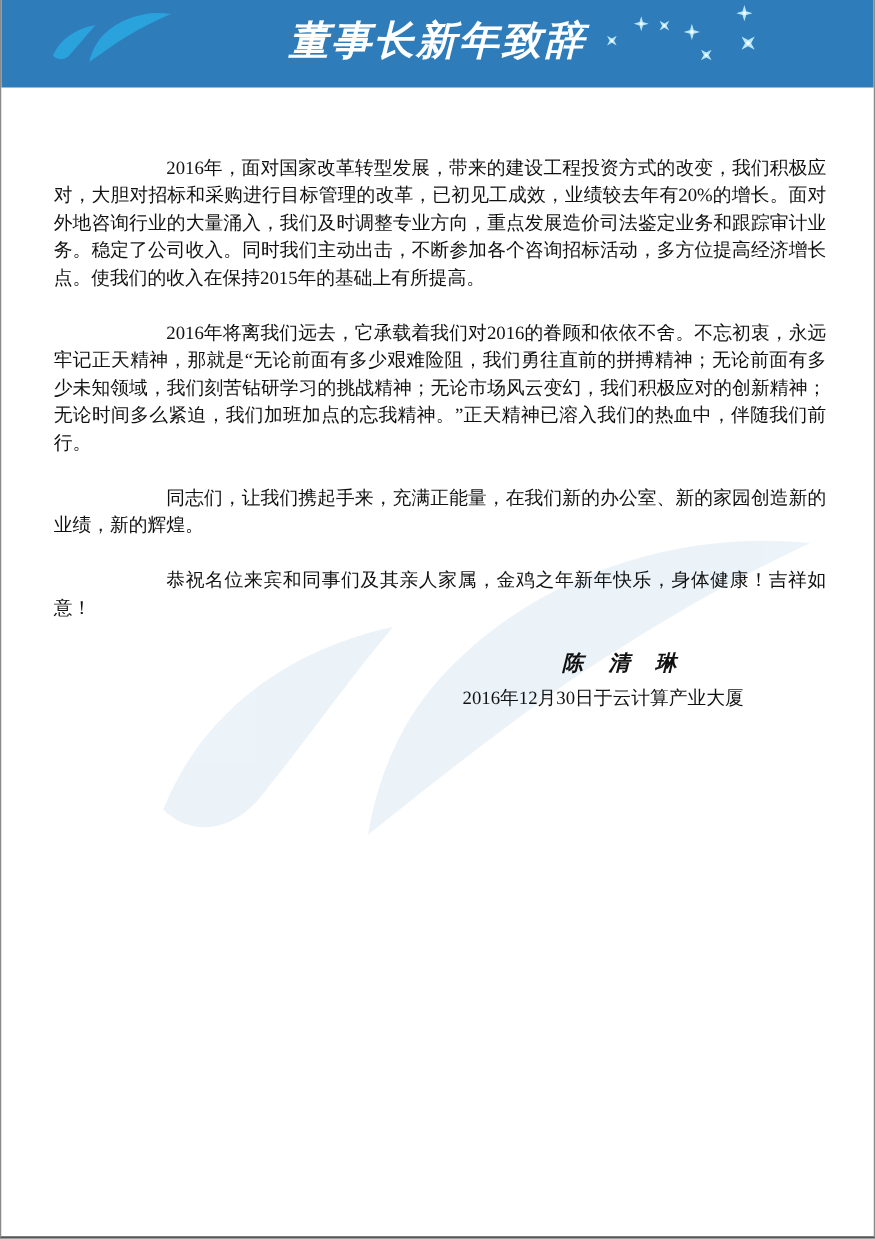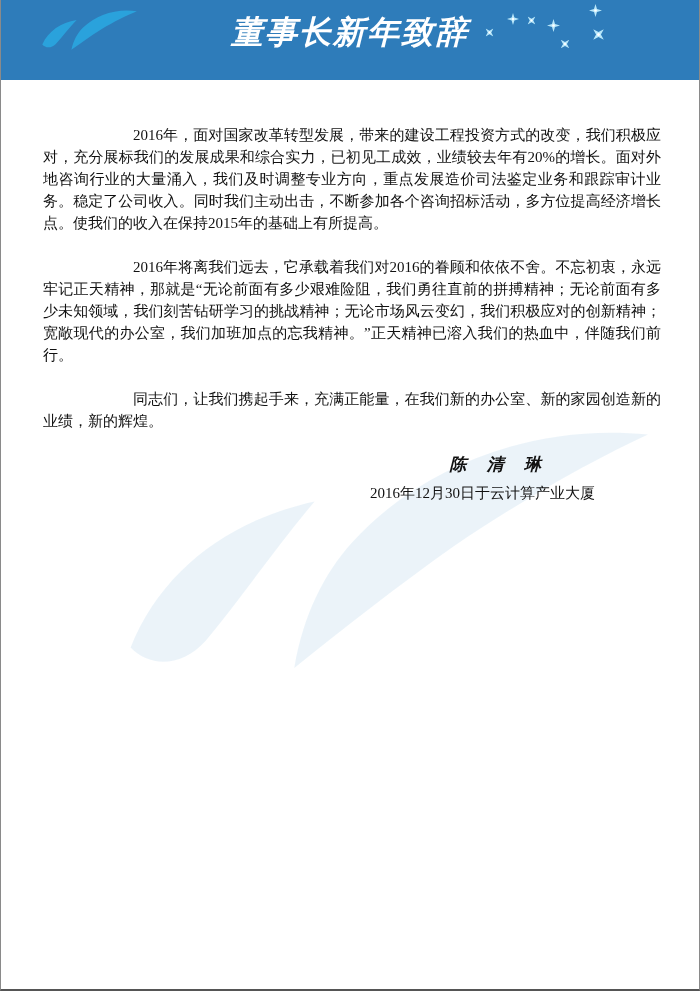--- a/index.html
+++ b/index.html
@@ -10,21 +10,21 @@
     background:var(--page-bg,#ffffff);
     border-left:1px solid var(--page-border,#8a8a8a);
     border-right:1px solid var(--page-border,#8a8a8a);
     border-bottom:2px solid #555;
     box-sizing:border-box;
     overflow:hidden;
     font-family:"Liberation Serif","DejaVu Serif",serif;
   }
   
   .band{
-    position:absolute;top:0;left:0;right:0;height:80px;
+    position:absolute;top:0;left:0;right:0;height:70px;
     background:var(--band,#2e7cba);
   }
   .logo{position:absolute;left:16px;top:6px;width:140px;height:52px;display:block;}
   .logo svg{width:100%;height:100%;display:block;}
   .title{
     position:absolute;left:0;right:0;top:12px;
     margin:0;text-align:center;
     color:#ffffff;font-size:32px;font-weight:bold;font-style:italic;
     letter-spacing:2px;line-height:40px;
     font-family:"Liberation Serif","DejaVu Serif",serif;
@@ -122,21 +122,22 @@
 
   <div class="watermark">
     <svg viewBox="0 0 200 100" xmlns="http://www.w3.org/2000/svg">
       <path class="wm-fill" d="M196 10 C158 4 118 16 92 42 C82 52 74 66 70 84 C88 71 108 57 127 45 C152 30 176 18 196 10 Z" fill="#2e86c4"></path>
       <path class="wm-fill" d="M14 74 C26 48 50 32 80 27 C66 42 52 60 40 73 C31 82 20 81 14 74 Z" fill="#2e86c4"></path>
     </svg>
   </div>
 
   <main class="content">
     <div>
-        <p class="para">2016年，面对国家改革转型发展，带来的建设工程投资方式的改变，我们积极应对，充分展标我们的发展成果和综合实力，已初见工成效，业绩较去年有20%的增长。面对外地咨询行业的大量涌入，我们及时调整专业方向，重点发展造价司法鉴定业务和跟踪审计业务。稳定了公司收入。同时我们主动出击，不断参加各个咨询招标活动，多方位提高经济增长点。使我们的收入在保持2015年的基础上有所提高。</p>
-        <p class="para">2016年将离我们远去，它承载着我们对2016的眷顾和依依不舍。不忘初衷，永远牢记正天精神，那就是“无论前面有多少艰难险阻，我们勇往直前的拼搏精神；无论前面有多少未知领域，我们刻苦钻研学习的挑战精神；无论市场风云变幻，我们积极应对的创新精神；宽敞现代的办公室，我们加班加点的忘我精神。”正天精神已溶入我们的热血中，伴随我们前行。</p>
+        <p class="para">2016年，面对国家改革转型发展，带来的建设工程投资方式的改变，我们积极应对，大胆对招标和采购进行目标管理的改革，已初见工成效，业绩较去年有20%的增长。面对外地咨询行业的大量涌入，我们及时调整专业方向，重点发展造价司法鉴定业务和跟踪审计业务。稳定了公司收入。同时我们主动出击，不断参加各个咨询招标活动，多方位提高经济增长点。使我们的收入在保持2015年的基础上有所提高。</p>
+        <p class="para">2016年将离我们远去，它承载着我们对2016的眷顾和依依不舍。不忘初衷，永远牢记正天精神，那就是“无论前面有多少艰难险阻，我们勇往直前的拼搏精神；无论前面有多少未知领域，我们刻苦钻研学习的挑战精神；无论市场风云变幻，我们积极应对的创新精神；无论时间多么紧迫，我们加班加点的忘我精神。”正天精神已溶入我们的热血中，伴随我们前行。</p>
         <p class="para">同志们，让我们携起手来，充满正能量，在我们新的办公室、新的家园创造新的业绩，新的辉煌。</p>
+        <p class="para">恭祝名位来宾和同事们及其亲人家属，金鸡之年新年快乐，身体健康！吉祥如意！</p>
       </div>
     <div class="sig">陈 清 琳</div>
     <div class="dateline">2016年12月30日于云计算产业大厦</div>
   </main>
 
 </div>
 
 </body></html>

